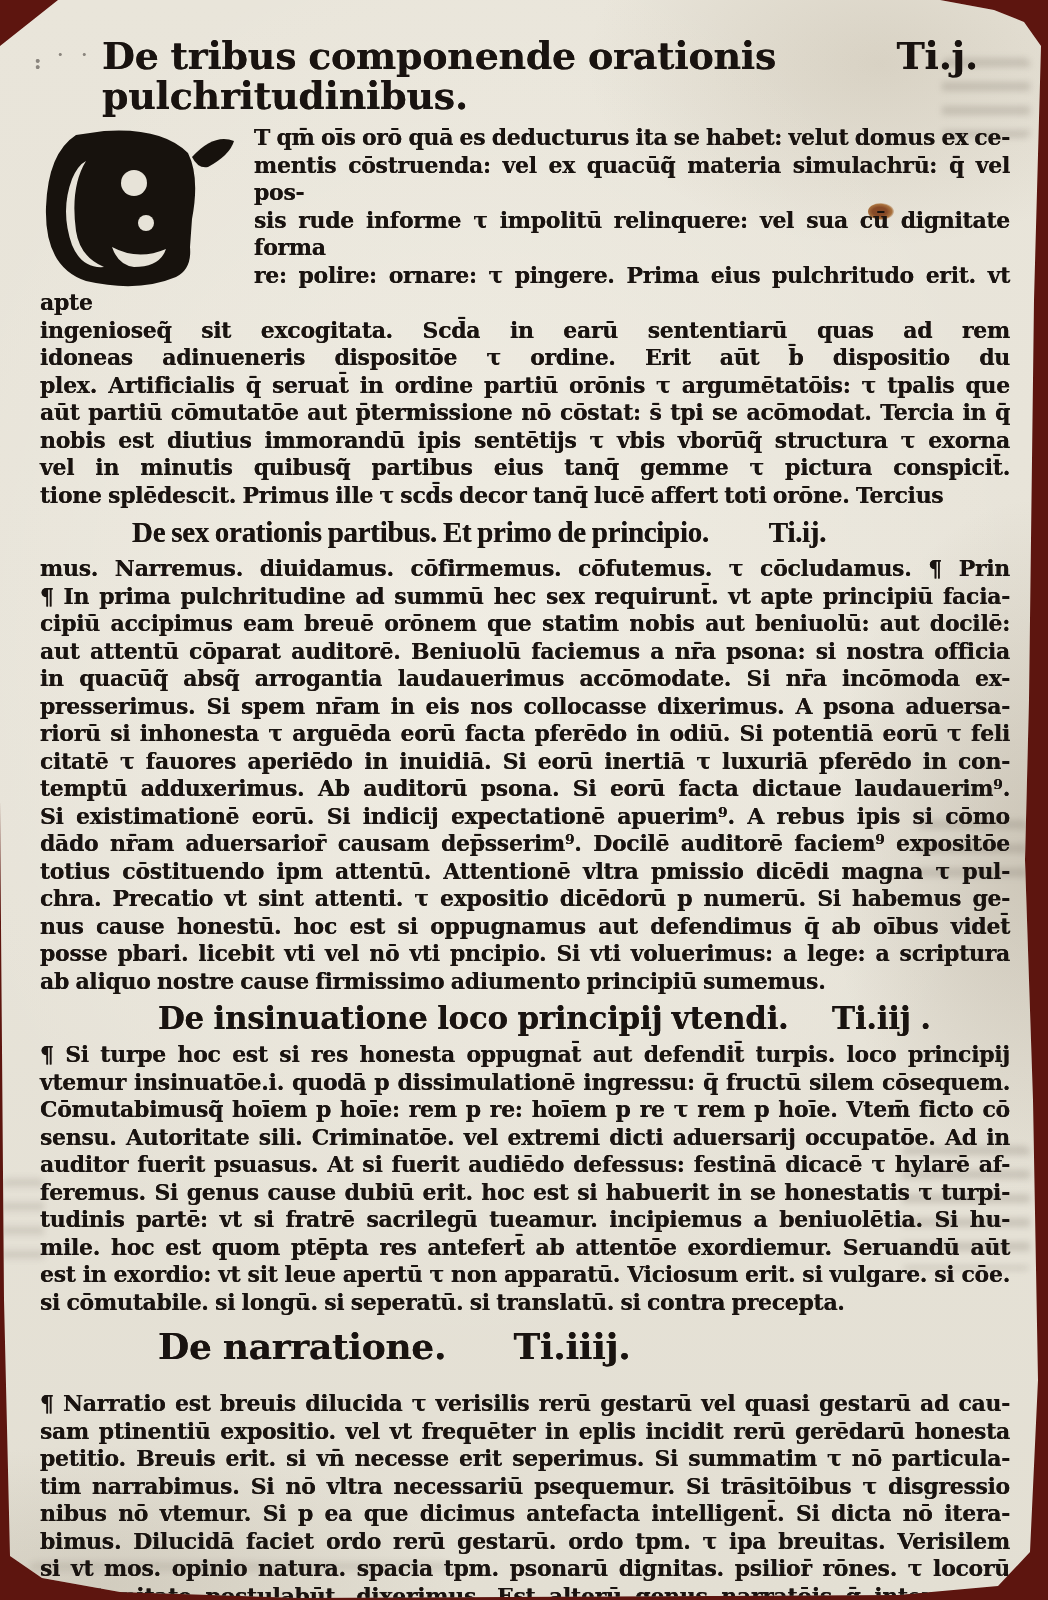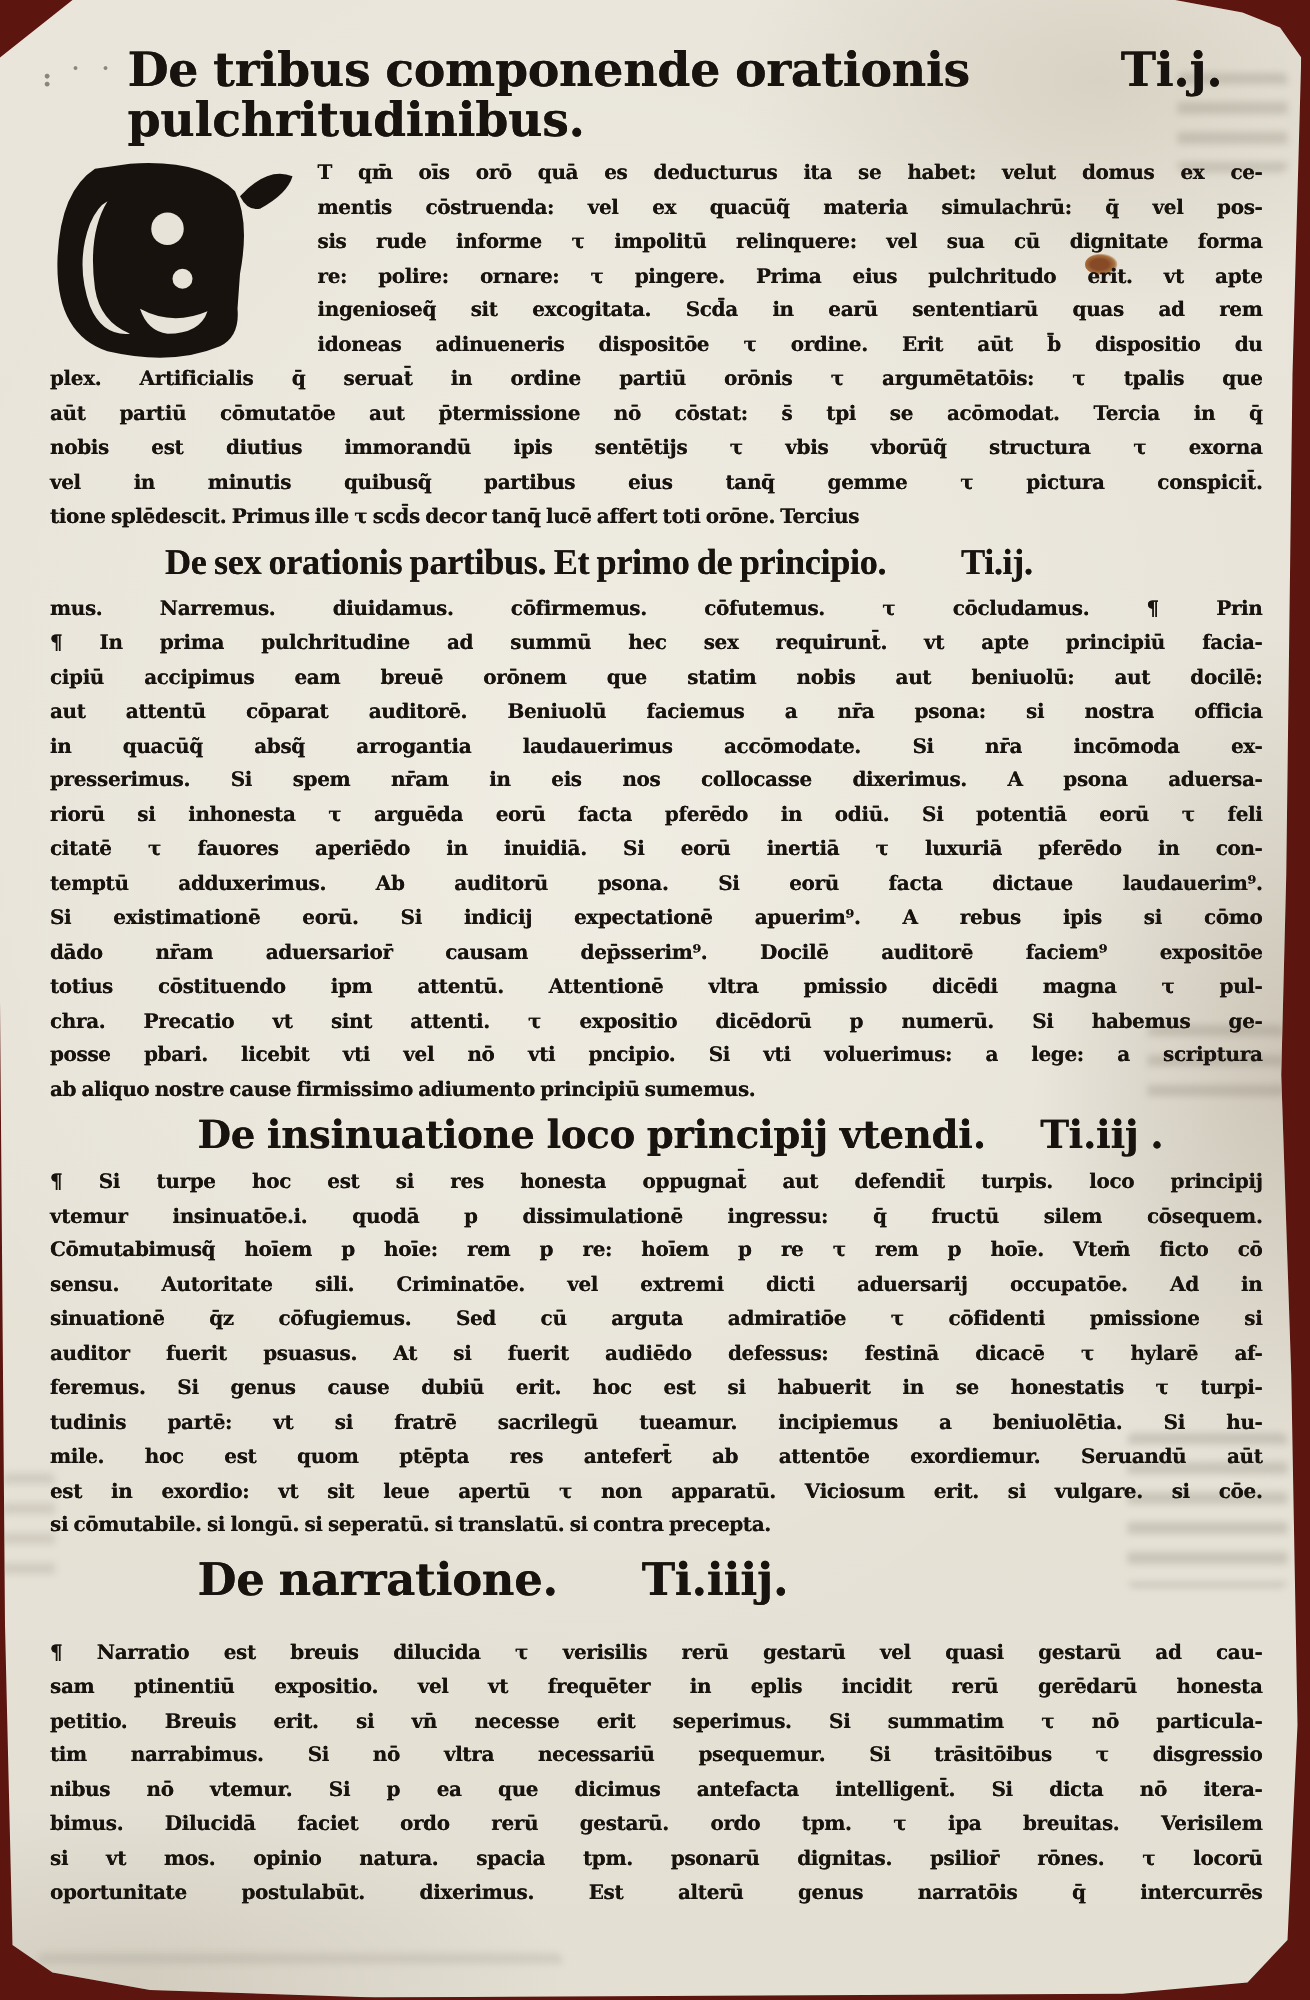--- a/index.html
+++ b/index.html
@@ -50,21 +50,21 @@
   .h3row{
     font-size:31px; line-height:42px;
     padding-left:118px; margin:2px 0 2px 0;
   }
   .h3row .chap{margin-left:34px;}
   .h4row{
     font-size:36px; line-height:52px;
     padding-left:118px; margin:4px 0 18px 0;
   }
   .h4row .chap{margin-left:56px;}
-  .para{ font-size:16px; line-height:27.5px; }
+  .para{ font-size:22px; line-height:27.5px; }
   .line{ text-align:justify; text-align-last:justify; white-space:normal; }
   .para[data-short-last="true"] .line:last-child{ text-align-last:left; }
   .initial{
     float:left; width:200px; height:160px;
     margin:3px 12px 2px 2px;
   }
   .ghost{
     position:absolute;
     background:repeating-linear-gradient(180deg, rgba(120,112,100,.45) 0px 9px, rgba(0,0,0,0) 9px 24px);
     filter:blur(3px); opacity:.55; border-radius:6px;
@@ -148,36 +148,36 @@
         <div class="line">aut attentū cōparat auditorē. Beniuolū faciemus a nr̄a psona: si nostra officia</div>
         <div class="line">in quacūq̃ absq̃ arrogantia laudauerimus accōmodate. Si nr̄a incōmoda ex-</div>
         <div class="line">presserimus. Si spem nr̄am in eis nos collocasse dixerimus. A psona aduersa-</div>
         <div class="line">riorū si inhonesta τ arguēda eorū facta pferēdo in odiū. Si potentiā eorū τ feli</div>
         <div class="line">citatē τ fauores aperiēdo in inuidiā. Si eorū inertiā τ luxuriā pferēdo in con-</div>
         <div class="line">temptū adduxerimus. Ab auditorū psona. Si eorū facta dictaue laudauerim⁹.</div>
         <div class="line">Si existimationē eorū. Si indicij expectationē apuerim⁹. A rebus ipis si cōmo</div>
         <div class="line">dādo nr̄am aduersarior̄ causam dep̄sserim⁹. Docilē auditorē faciem⁹ expositōe</div>
         <div class="line">totius cōstituendo ipm attentū. Attentionē vltra pmissio dicēdi magna τ pul-</div>
         <div class="line">chra. Precatio vt sint attenti. τ expositio dicēdorū p numerū. Si habemus ge-</div>
+        <div class="line">nus cause honestū. hoc est si oppugnamus aut defendimus q̄ ab oībus videt̄</div>
         <div class="line">posse pbari. licebit vti vel nō vti pncipio. Si vti voluerimus: a lege: a scriptura</div>
         <div class="line">ab aliquo nostre cause firmissimo adiumento principiū sumemus.</div>
       </div>
 
     <div class="h3row">
       <span>De insinuatione loco principij vtendi.</span>
       <span class="chap">Ti.iij .</span>
     </div>
 
     <div class="para" data-short-last="true">
 
     <div class="line">¶ Si turpe hoc est si res honesta oppugnat̄ aut defendit̄ turpis. loco principij</div>
         <div class="line">vtemur insinuatōe.i. quodā p dissimulationē ingressu: q̄ fructū silem cōsequem.</div>
         <div class="line">Cōmutabimusq̃ hoīem p hoīe: rem p re: hoīem p re τ rem p hoīe. Vtem̄ ficto cō</div>
         <div class="line">sensu. Autoritate sili. Criminatōe. vel extremi dicti aduersarij occupatōe. Ad in</div>
-        <div class="line">sinuationē q̄z cōfugiemus. Sed cū arguta admiratiōe τ cōfidenti pmissione si</div>
         <div class="line">auditor fuerit psuasus. At si fuerit audiēdo defessus: festinā dicacē τ hylarē af-</div>
         <div class="line">feremus. Si genus cause dubiū erit. hoc est si habuerit in se honestatis τ turpi-</div>
         <div class="line">tudinis partē: vt si fratrē sacrilegū tueamur. incipiemus a beniuolētia. Si hu-</div>
         <div class="line">mile. hoc est quom ptēpta res antefert̄ ab attentōe exordiemur. Seruandū aūt</div>
         <div class="line">est in exordio: vt sit leue apertū τ non apparatū. Viciosum erit. si vulgare. si cōe.</div>
         <div class="line">si cōmutabile. si longū. si seperatū. si translatū. si contra precepta.</div>
       </div>
 
     <div class="h4row">
       <span>De narratione.</span>

